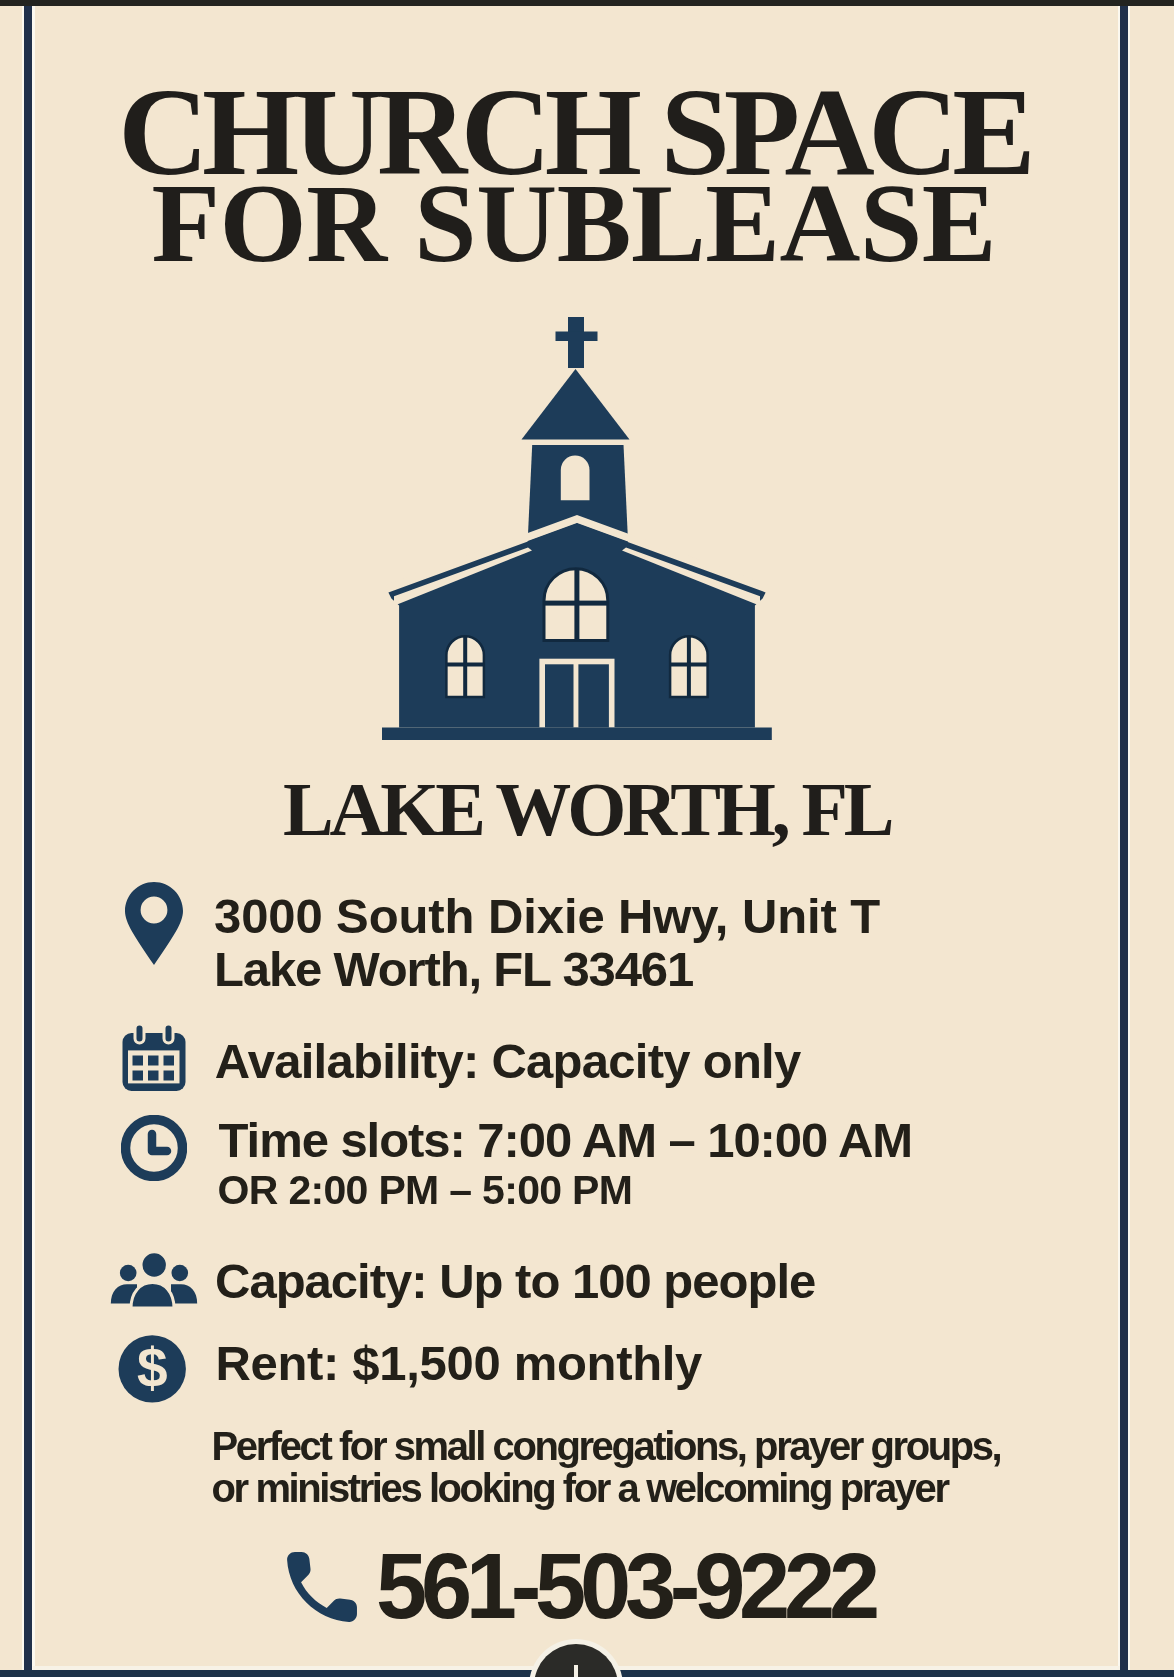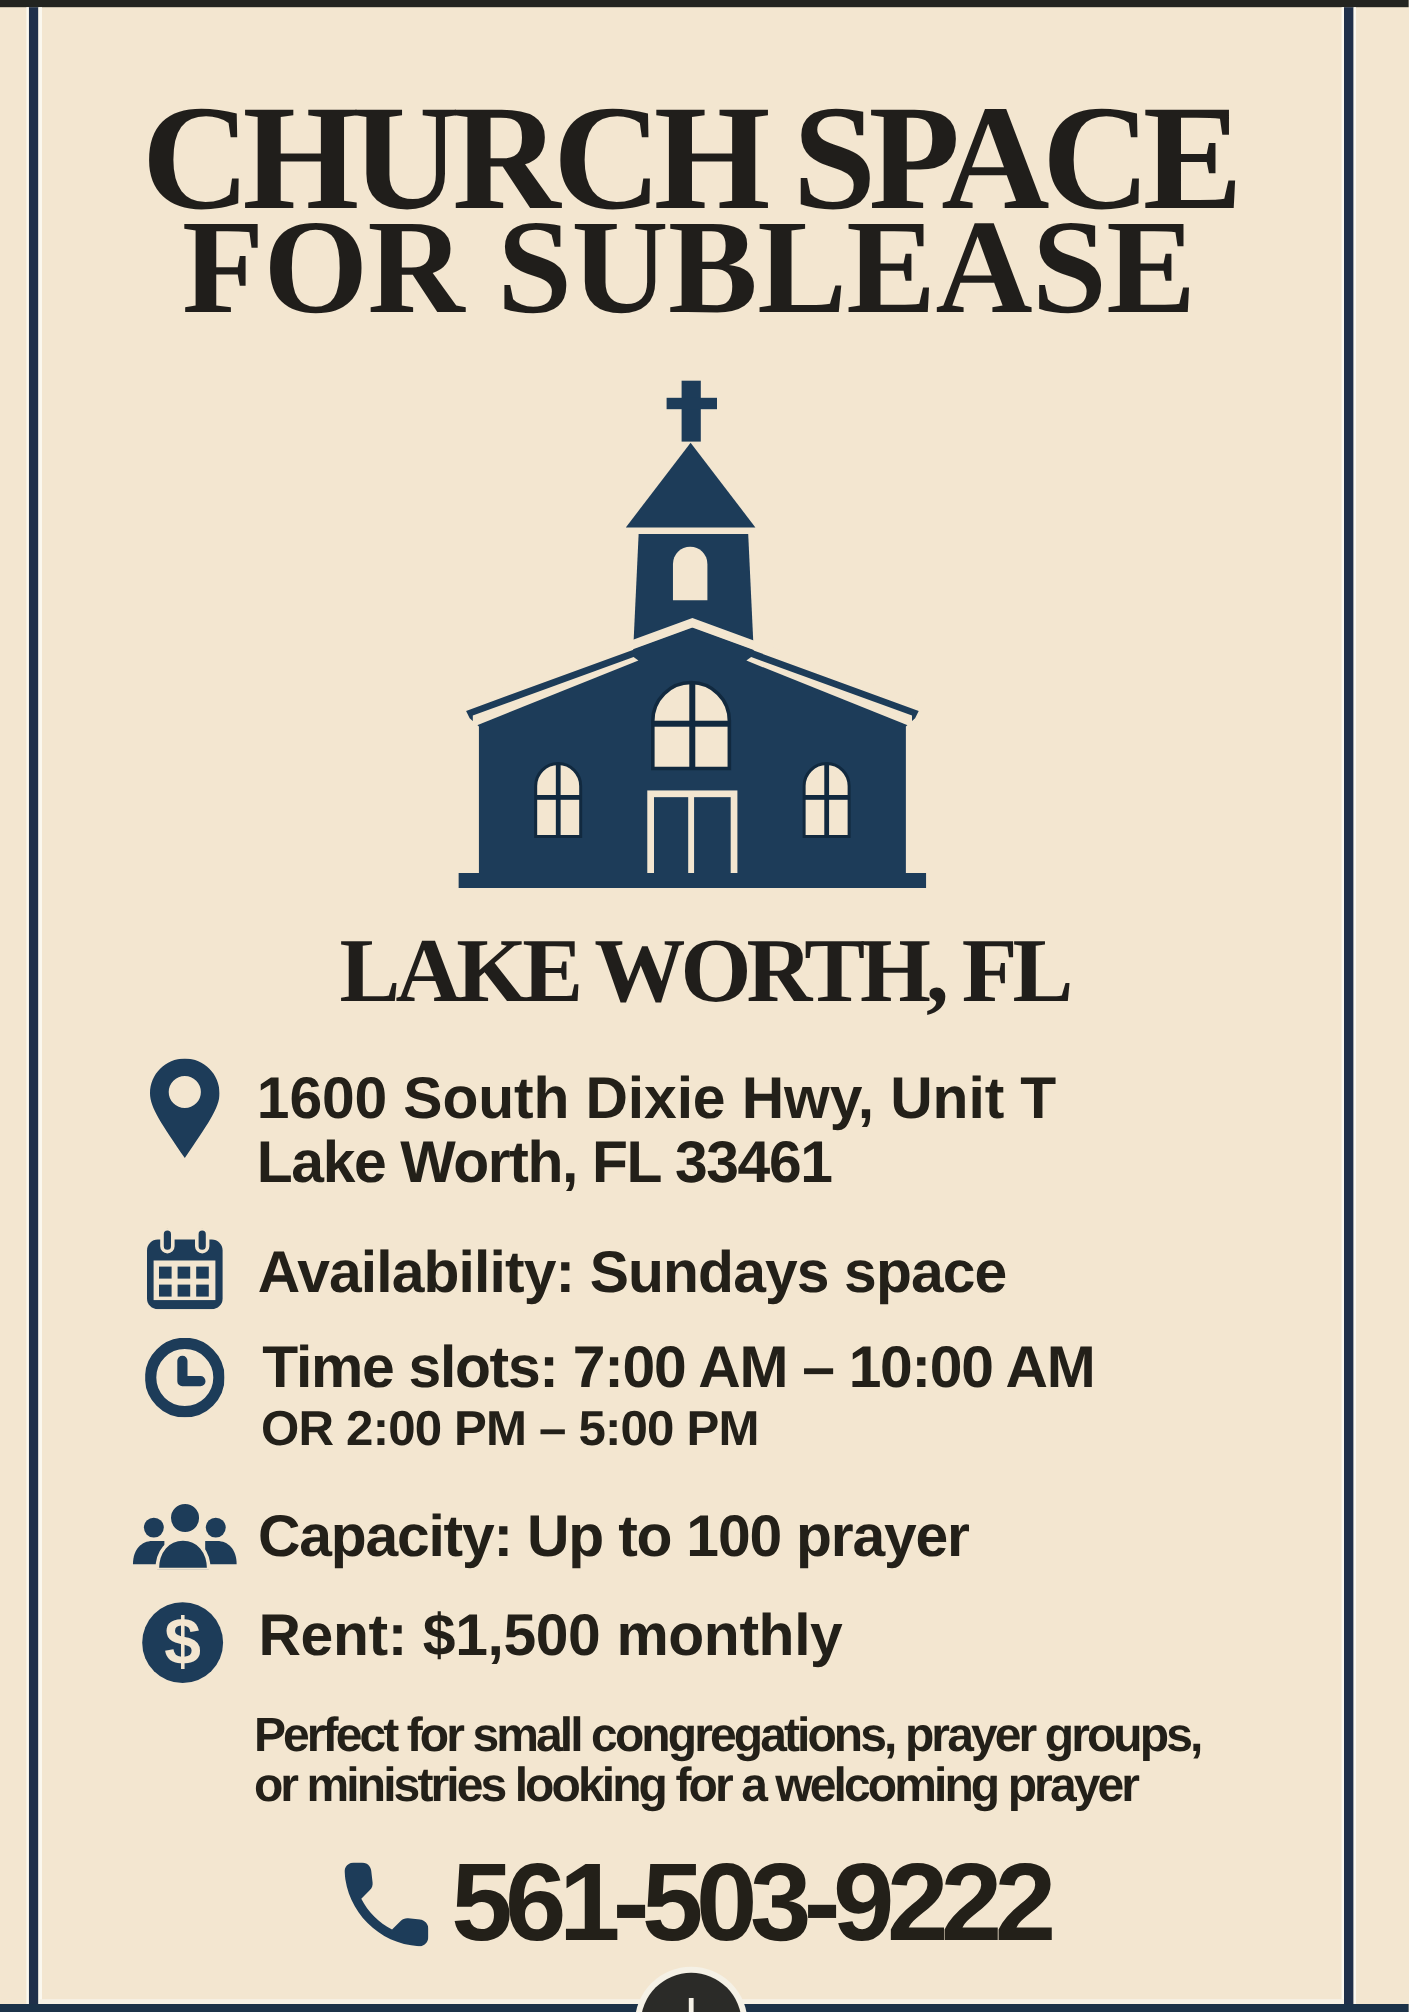--- a/index.html
+++ b/index.html
@@ -55,59 +55,59 @@
     <rect x="196.4" y="347.3" width="30.5" height="63.2" fill="#1d3c59"></rect>
 
     <rect x="0" y="410.5" width="389.8" height="12.5" fill="#1d3c59"></rect>
   </svg>
 
   <div class="abs serif" style="left:263px;top:771.1px;font-size:76px;letter-spacing:-4.14px;margin-left:20px;">LAKE WORTH, FL</div>
 
   <svg class="abs" style="left:125px;top:881.5px;" width="58" height="83" viewBox="0 0 58 83">
     <path fill-rule="evenodd" fill="#1d3c59" d="M29,0 C13,0 0,13 0,29 C0,41 10,55 29,83 C48,55 58,41 58,29 C58,13 45,0 29,0 Z M29,14.6 A13.4,13.4 0 1 1 29,41.4 A13.4,13.4 0 1 1 29,14.6 Z"></path>
   </svg>
-  <div class="abs sans" style="left:214px;top:892.2px;font-size:49px;letter-spacing:-0.1px;">1600 South Dixie Hwy, Unit T</div>
+  <div class="abs sans" style="left:214px;top:892.2px;font-size:49px;letter-spacing:-0.1px;">3000 South Dixie Hwy, Unit T</div>
   <div class="abs sans" style="left:214px;top:945.2px;font-size:49px;letter-spacing:-1.15px;">Lake Worth, FL 33461</div>
 
   <svg class="abs" style="left:122px;top:1023.5px;" width="64" height="67" viewBox="0 0 64 67">
     <rect x="0.5" y="9" width="63" height="58" rx="9" fill="#1d3c59"></rect>
     <rect x="13" y="0" width="9" height="19" rx="4.5" fill="#1d3c59" stroke="#f3e6d0" stroke-width="3"></rect>
     <rect x="42" y="0" width="9" height="19" rx="4.5" fill="#1d3c59" stroke="#f3e6d0" stroke-width="3"></rect>
     <rect x="6" y="26.4" width="51.5" height="33" fill="#f3e6d0"></rect>
     <g fill="#1d3c59">
       <rect x="10.5" y="31.5" width="10.5" height="10"></rect>
       <rect x="26" y="31.5" width="10.5" height="10"></rect>
       <rect x="41.5" y="31.5" width="10.5" height="10"></rect>
       <rect x="10.5" y="46.5" width="10.5" height="10"></rect>
       <rect x="26" y="46.5" width="10.5" height="10"></rect>
       <rect x="41.5" y="46.5" width="10.5" height="10"></rect>
     </g>
   </svg>
-  <div class="abs sans" style="left:214.8px;top:1037.1px;font-size:49px;letter-spacing:-0.73px;">Availability: Sundays space</div>
+  <div class="abs sans" style="left:214.8px;top:1037.1px;font-size:49px;letter-spacing:-0.73px;">Availability: Capacity only</div>
 
   <svg class="abs" style="left:121px;top:1115px;" width="66" height="66" viewBox="0 0 66 66">
     <circle cx="33" cy="33" r="28.5" fill="none" stroke="#1d3c59" stroke-width="9.5"></circle>
     <path d="M31,19 L31,36 L46,36" fill="none" stroke="#1d3c59" stroke-width="8.5" stroke-linecap="round" stroke-linejoin="round"></path>
   </svg>
   <div class="abs sans" style="left:218.6px;top:1116.2px;font-size:49px;letter-spacing:-1.06px;">Time slots: 7:00 AM – 10:00 AM</div>
   <div class="abs sans" style="left:217.6px;top:1126px;font-size:41px;letter-spacing:-0.69px;margin-top:44px;">OR 2:00 PM – 5:00 PM</div>
 
   <svg class="abs" style="left:110px;top:1251px;" width="88" height="57" viewBox="0 0 88 57">
     <g fill="#1d3c59">
       <circle cx="18.2" cy="22" r="8.3"></circle>
       <path d="M0.8,52.6 C0.8,40 8,33.2 17,33.2 L27,33.2 L27,52.6 Z"></path>
       <circle cx="69.8" cy="22" r="8.3"></circle>
       <path d="M87.2,52.6 C87.2,40 80,33.2 71,33.2 L61,33.2 L61,52.6 Z"></path>
     </g>
     <g fill="#1d3c59" stroke="#f3e6d0" stroke-width="3">
       <circle cx="44.2" cy="14" r="13.2"></circle>
       <path d="M21,57 C21,41.5 30,31.5 42.5,31.5 C55,31.5 64,41.5 64,57 Z"></path>
     </g>
   </svg>
-  <div class="abs sans" style="left:215px;top:1257.1px;font-size:49px;letter-spacing:-1.0px;">Capacity: Up to 100 prayer</div>
+  <div class="abs sans" style="left:215px;top:1257.1px;font-size:49px;letter-spacing:-1.0px;">Capacity: Up to 100 people</div>
 
   <svg class="abs" style="left:117px;top:1334px;" width="71" height="70" viewBox="0 0 71 70">
     <circle cx="35.2" cy="34.9" r="33.7" fill="#1d3c59"></circle>
     <text x="35.2" y="53" text-anchor="middle" font-family="Liberation Sans" font-weight="bold" font-size="55" fill="#f3e6d0">$</text>
   </svg>
   <div class="abs sans" style="left:215.4px;top:1339.3px;font-size:49px;letter-spacing:-0.31px;">Rent: $1,500 monthly</div>
 
   <div class="abs sans" style="left:211.6px;top:1425.9px;font-size:40px;letter-spacing:-2.42px;">Perfect for small congregations, prayer groups,</div>
   <div class="abs sans" style="left:211.6px;top:1468px;font-size:40px;letter-spacing:-2.42px;">or ministries looking for a welcoming prayer</div>
 

